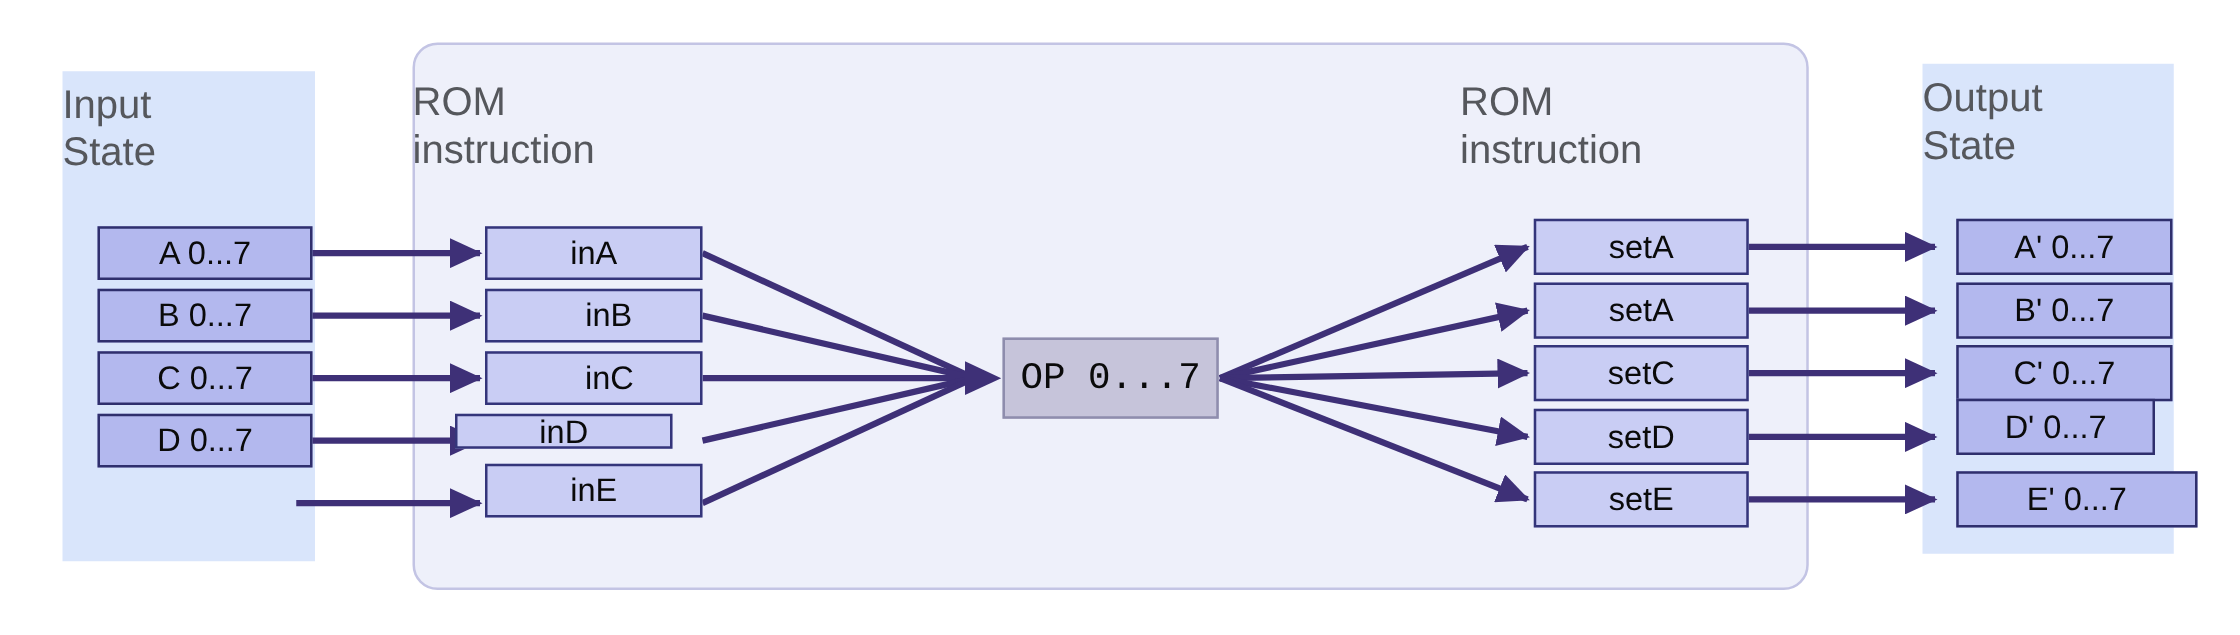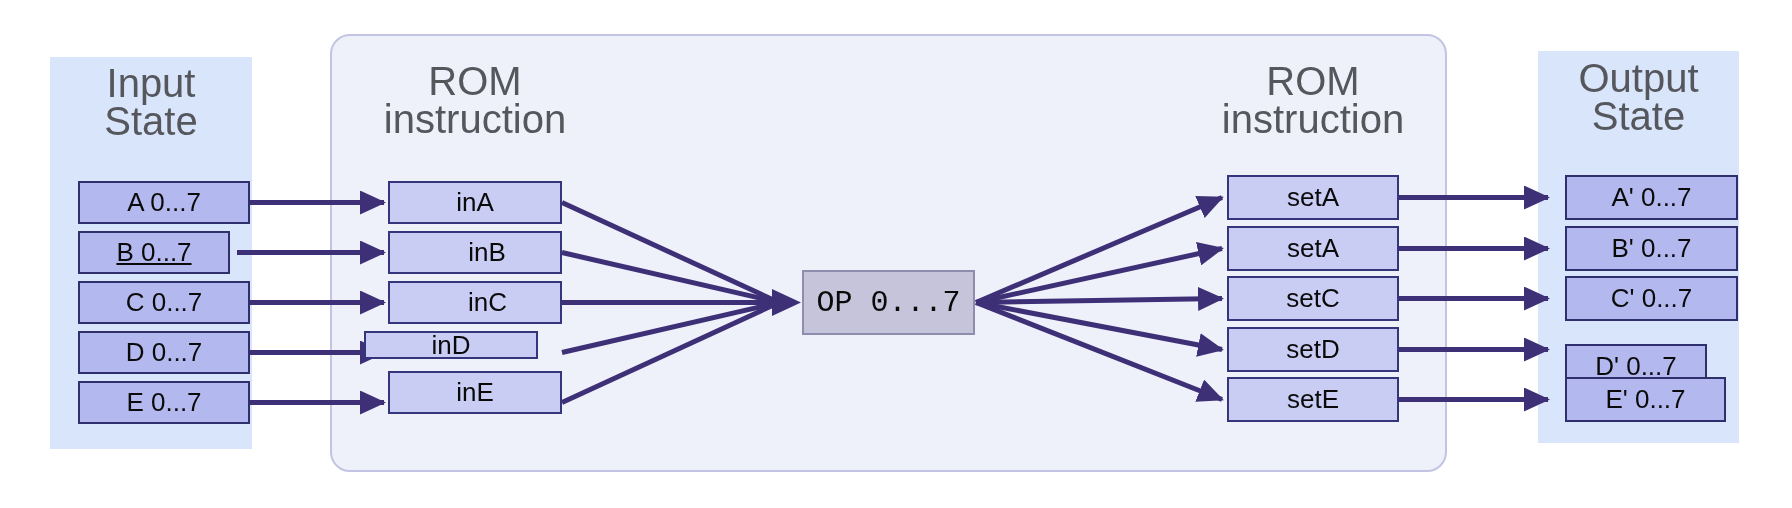--- a/index.html
+++ b/index.html
@@ -27,23 +27,23 @@
   }
   .panel { position: absolute; box-sizing: border-box; }
   .side-panel { background: var(--panel-side); }
   .mid-panel {
     background: var(--panel-mid);
     border: 2px solid var(--panel-mid-border);
     border-radius: 20px;
   }
   .ptitle {
     position: absolute;
-    text-align: center;
+    text-align: left;
     color: var(--title-text);
-    font-size: 40px;
+    font-size: 32px;
     line-height: 38px;
     z-index: 3;
   }
   .box {
     position: absolute;
     box-sizing: border-box;
     display: flex;
     align-items: center;
     justify-content: center;
     font-size: 26px;
@@ -130,38 +130,37 @@
     <g>
       <line class="arrow-line" x1="1399" y1="197.5" x2="1548" y2="197.5" marker-end="url(#ah)"></line>
       <line class="arrow-line" x1="1399" y1="248.5" x2="1548" y2="248.5" marker-end="url(#ah)"></line>
       <line class="arrow-line" x1="1399" y1="298.5" x2="1548" y2="298.5" marker-end="url(#ah)"></line>
       <line class="arrow-line" x1="1399" y1="349.5" x2="1548" y2="349.5" marker-end="url(#ah)"></line>
       <line class="arrow-line" x1="1399" y1="399.5" x2="1548" y2="399.5" marker-end="url(#ah)"></line>
     </g>
   </svg>
 
   <div class="box state-box" style="left:65px; top:181px; width:172px; height:43px;">A 0...7</div>
-  <div class="box state-box" style="left:65px; top:231px; width:152px; height:43px;text-decoration:underline;">B 0...7</div>
+  <div class="box state-box" style="left:65px; top:231px; width:172px; height:43px;">B 0...7</div>
   <div class="box state-box" style="left:65px; top:281px; width:172px; height:43px;">C 0...7</div>
   <div class="box state-box" style="left:65px; top:331px; width:172px; height:43px;">D 0...7</div>
-  <div class="box state-box" style="left:65px; top:381px; width:172px; height:43px;">E 0...7</div>
 
   <div class="box instr-box" style="left:388px; top:181px; width:174px; height:43px;">inA</div>
   <div class="box instr-box" style="left:388px; top:231px; width:174px; height:43px;padding-left:24px;">inB</div>
   <div class="box instr-box" style="left:388px; top:281px; width:174px; height:43px;padding-left:25px;">inC</div>
   <div class="box instr-box" style="left:364px; top:331px; width:174px; height:28px;">inD</div>
   <div class="box instr-box" style="left:388px; top:371px; width:174px; height:43px;">inE</div>
 
   <div class="box op-box" style="left:802px; top:270px; width:173px; height:65px;">OP 0...7</div>
 
   <div class="box instr-box" style="left:1227px; top:175px; width:172px; height:45px;">setA</div>
   <div class="box instr-box" style="left:1227px; top:226px; width:172px; height:45px;">setA</div>
   <div class="box instr-box" style="left:1227px; top:327px; width:172px; height:45px;">setD</div>
   <div class="box instr-box" style="left:1227px; top:276px; width:172px; height:45px;">setC</div>
   <div class="box instr-box" style="left:1227px; top:377px; width:172px; height:45px;">setE</div>
 
   <div class="box state-box" style="left:1552px; top:175px; width:173px; height:45px;">A' 0...7</div>
   <div class="box state-box" style="left:1552px; top:226px; width:173px; height:45px;">B' 0...7</div>
   <div class="box state-box" style="left:1552px; top:276px; width:173px; height:45px;">C' 0...7</div>
-  <div class="box state-box" style="left:1552px; top:344px; width:142px; height:45px;">D' 0...7</div>
-  <div class="box state-box" style="left:1552px; top:377px; width:161px; height:45px;">E' 0...7</div>
+  <div class="box state-box" style="left:1552px; top:319px; width:159px; height:45px;">D' 0...7</div>
+  <div class="box state-box" style="left:1552px; top:377px; width:193px; height:45px;">E' 0...7</div>
 
 </div>
 
 </body></html>

